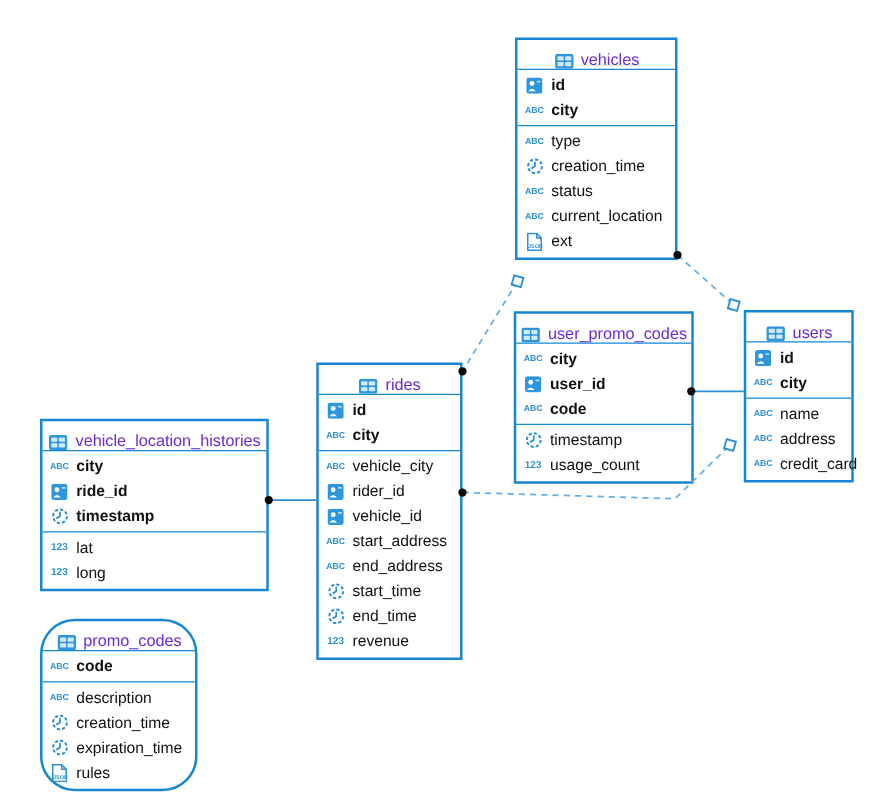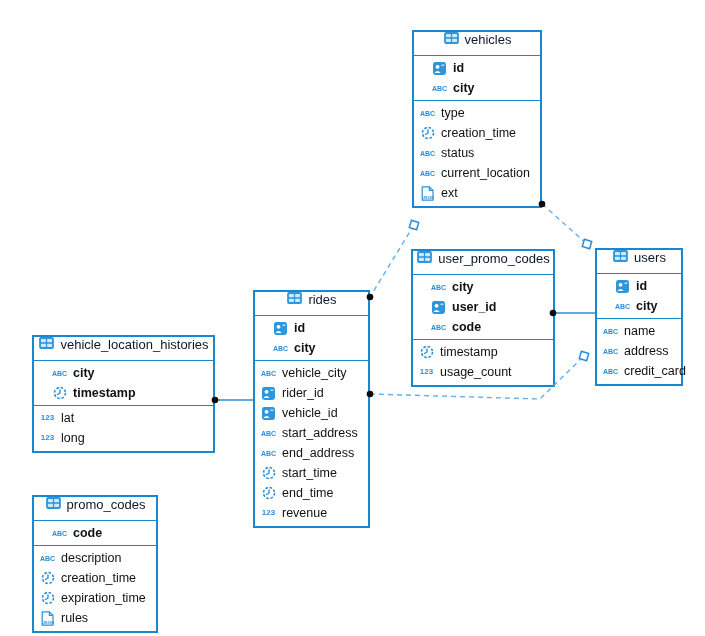--- a/index.html
+++ b/index.html
@@ -4,24 +4,24 @@
 <style>
   html,body{margin:0;padding:0;background:#ffffff;}
   #stage{
     position:relative;width:705px;height:636px;background:#ffffff;overflow:hidden;
     font-family:"Liberation Sans","DejaVu Sans",sans-serif;color:#111;
   }
   .table{
     position:absolute;background:#fff;border:2px solid #1787d2;box-sizing:border-box;
   }
   .t-header{
-    display:flex;align-items:flex-start;justify-content:center;gap:5px;
-    height:23px;border-bottom:1.5px solid #1787d2;font-size:13px;color:#0f172a;
+    display:flex;align-items:flex-end;justify-content:center;gap:5px;
+    height:23px;border-bottom:1.5px solid #1787d2;font-size:13px;color:#6d28d9;
   }
-  .t-pk{border-bottom:1.5px solid #1787d2;padding:2px 12px;}
+  .t-pk{border-bottom:1.5px solid #1787d2;padding:2px 0;}
   .t-pk .c-label{font-weight:700;}
   .t-cols{padding:2px 0 3px 0;}
   .row{display:flex;align-items:center;gap:5px;height:20px;padding:0 4px 0 5px;box-sizing:border-box;}
   .c-icon{width:17px;min-width:17px;display:flex;align-items:center;justify-content:center;}
   .c-label{font-size:12.5px;white-space:nowrap;line-height:1;}
   .txt-ic{font-size:7px;font-weight:800;color:#2a8fd8;letter-spacing:0;line-height:1;text-align:right;}
   .txt-ic.num{font-size:8px;font-weight:700;}
   svg.overlay{position:absolute;left:0;top:0;pointer-events:none;}
 </style>
 </head>
@@ -323,20 +323,31 @@
     </div>
     <div class="t-pk">
         <div class="row">
           <span class="c-icon">
             <span class="txt-ic">ABC</span>
           </span>
           <span class="c-label">city</span>
         </div>
         <div class="row">
           <span class="c-icon">
+            <svg width="13" height="13" viewBox="0 0 14 14">
+              <rect x="0" y="0" width="14" height="14" rx="2.6" fill="#2e96dc"></rect>
+              <circle cx="4.9" cy="5.2" r="2.1" fill="#fff"></circle>
+              <path d="M1.6 11.8 Q4.9 7.4 8.2 11.8 Z" fill="#fff"></path>
+              <rect x="9" y="2.8" width="3.4" height="1.5" rx="0.75" fill="#bfe2f6"></rect>
+            </svg>
+          </span>
+          <span class="c-label">ride_id</span>
+        </div>
+        <div class="row">
+          <span class="c-icon">
             <svg width="14" height="14" viewBox="0 0 14 14">
               <circle cx="7" cy="7" r="5.5" fill="none" stroke="#2a8fd8" stroke-width="1.6" stroke-dasharray="2.6 1.7"></circle>
               <path d="M7 3.9 L7 7 L4.5 8.5" fill="none" stroke="#2a8fd8" stroke-width="1.4" stroke-linecap="round" stroke-linejoin="round"></path>
             </svg>
           </span>
           <span class="c-label">timestamp</span>
         </div>
       </div>
     <div class="t-cols">
         <div class="row">
@@ -346,21 +357,21 @@
           <span class="c-label">lat</span>
         </div>
         <div class="row">
           <span class="c-icon">
             <span class="txt-ic num">123</span>
           </span>
           <span class="c-label">long</span>
         </div>
       </div>
   </div>
-    <div class="table" style="left: 32px; top: 495px; width: 126px;">
+    <div class="table" style="left: 32px; top: 495px; width: 126px; border-radius: 28px;">
     <div class="t-header">
       <span class="c-icon">
           <svg width="15" height="12" viewBox="0 0 16 13">
             <rect x="0" y="0" width="16" height="13" rx="2.2" fill="#2e96dc"></rect>
             <rect x="2" y="2.2" width="5.4" height="3.6" rx="0.8" fill="#cfe9fa"></rect>
             <rect x="8.6" y="2.2" width="5.4" height="3.6" rx="0.8" fill="#cfe9fa"></rect>
             <rect x="2" y="7.2" width="5.4" height="3.6" rx="0.8" fill="#cfe9fa"></rect>
             <rect x="8.6" y="7.2" width="5.4" height="3.6" rx="0.8" fill="#cfe9fa"></rect>
           </svg>
         </span>

